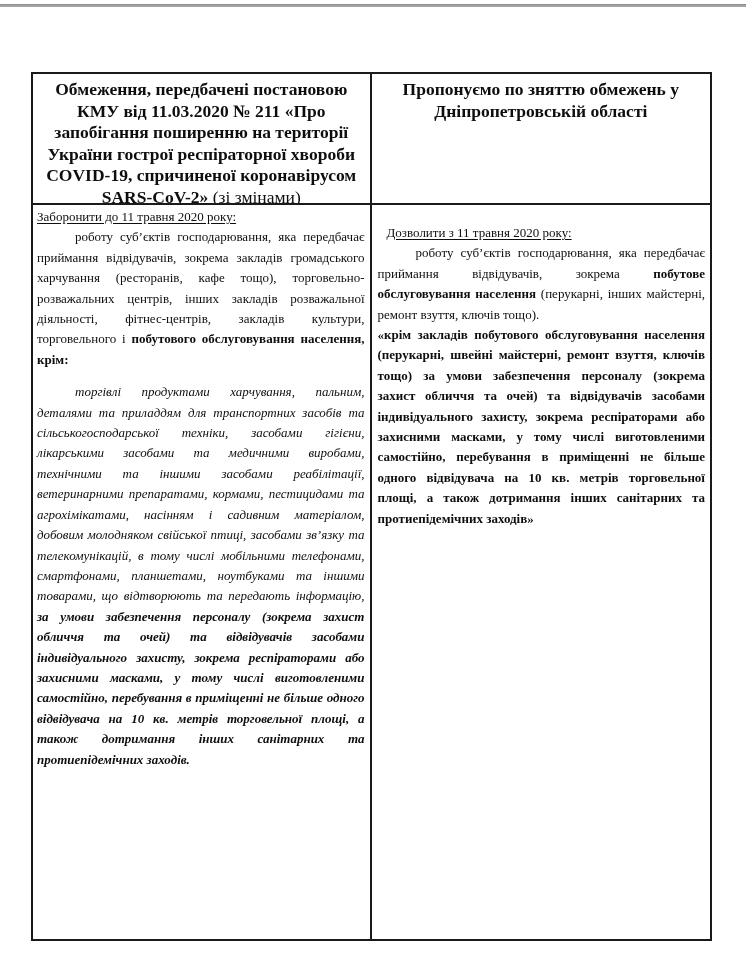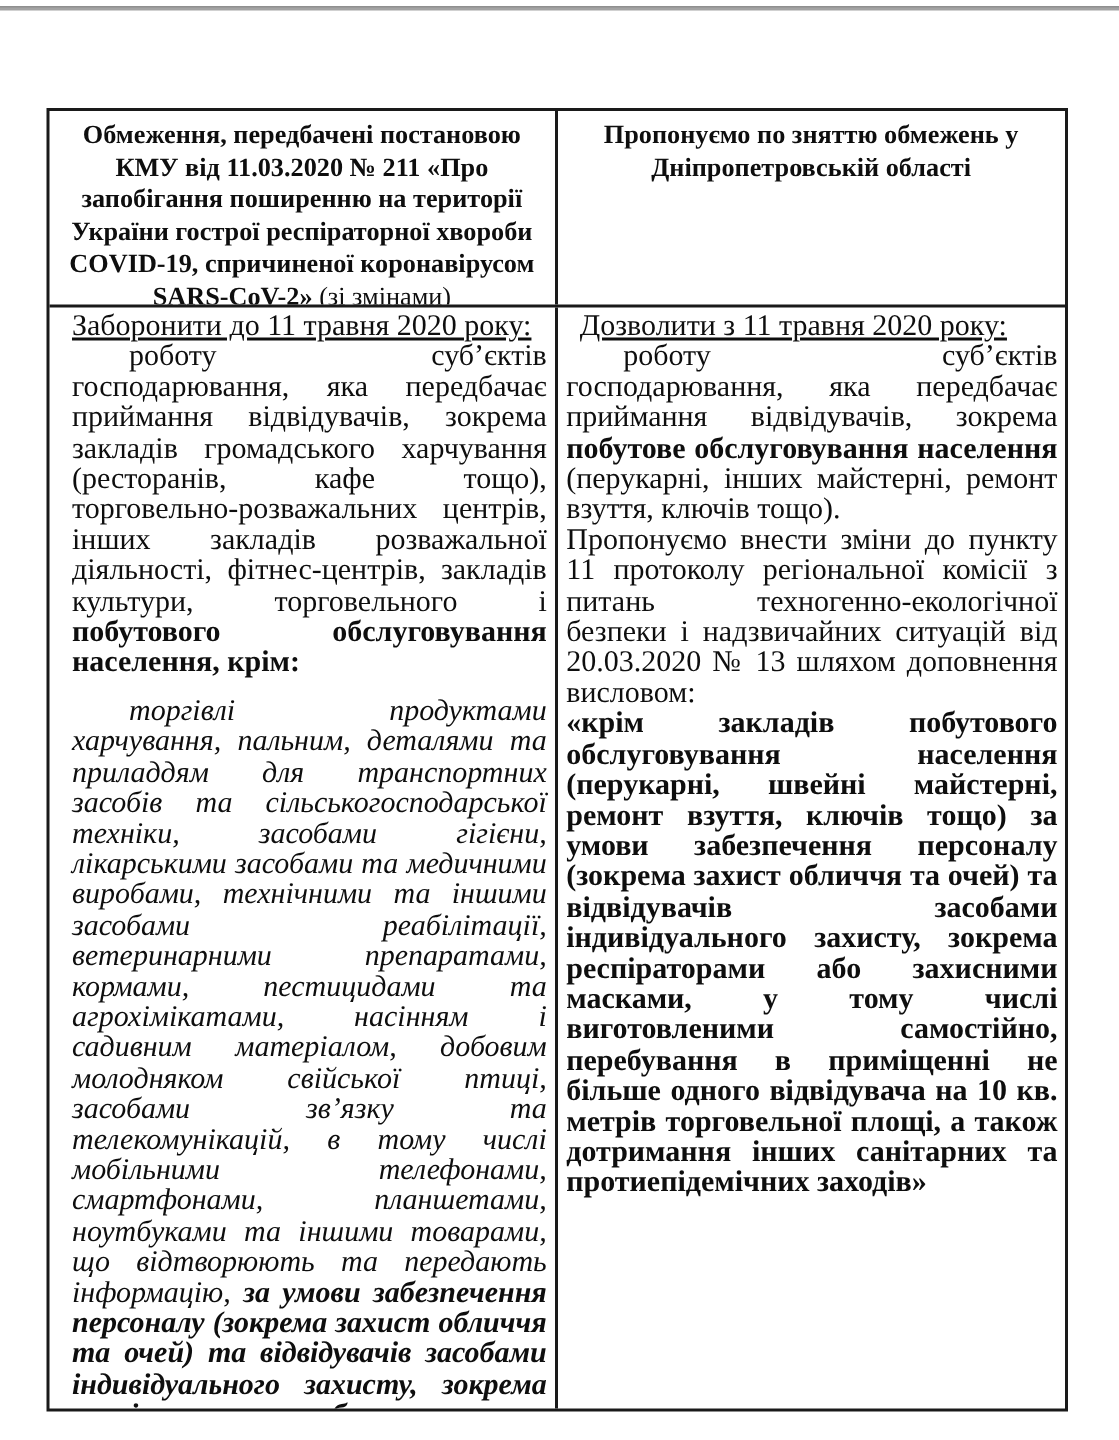--- a/index.html
+++ b/index.html
@@ -64,35 +64,36 @@
     text-align: center;
     font-weight: bold;
     font-size: 17.5px;
     line-height: 21.5px;
     padding: 5px 8px 0 8px;
   }
   .hdr-regular {
     font-weight: normal;
   }
   .body-cell {
-    font-size: 20px;
+    font-size: 13px;
     line-height: 20.4px;
     text-align: justify;
-    padding: 2px 5px 0 15px;
+    padding: 2px 5px 0 4px;
   }
   .cell.right.body-cell {
     padding-left: 6px;
   }
   .col-heading {
     text-align: left;
     text-decoration: underline;
     text-underline-offset: 2px;
   }
   .col-heading.indent-sm {
     padding-left: 9px;
+    margin-top: 16px;
   }
   .body-cell p {
     margin: 0;
   }
   .p-indent {
     text-indent: 38px;
   }
   .p-gap {
     margin-top: 12px !important;
     font-style: italic;
@@ -129,19 +130,18 @@
         <p class="p-indent p-gap">
           <span>торгівлі продуктами харчування, пальним, деталями та приладдям для транспортних засобів та сільськогосподарської техніки, засобами гігієни, лікарськими засобами та медичними виробами, технічними та іншими засобами реабілітації, ветеринарними препаратами, кормами, пестицидами та агрохімікатами, насінням і садивним матеріалом, добовим молодняком свійської птиці, засобами зв’язку та телекомунікацій, в тому числі мобільними телефонами, смартфонами, планшетами, ноутбуками та іншими товарами, що відтворюють та передають інформацію, </span><span class="bold">за умови забезпечення персоналу (зокрема захист обличчя та очей) та відвідувачів засобами індивідуального захисту, зокрема респіраторами або захисними масками, у тому числі виготовленими самостійно, перебування в приміщенні не більше одного відвідувача на 10 кв. метрів торговельної площі, а також дотримання інших санітарних та протиепідемічних заходів.</span>
         </p>
       </div>
 
       <div class="cell right body-cell">
         <div class="col-heading indent-sm">Дозволити з 11 травня 2020 року:</div>
         <p class="p-indent">
           <span>роботу суб’єктів господарювання, яка передбачає приймання відвідувачів, зокрема </span><span class="bold">побутове обслуговування населення </span><span>(перукарні, інших майстерні, ремонт взуття, ключів тощо).</span>
         </p>
-        <p>Пропонуємо внести зміни до пункту 11 протоколу регіональної комісії з питань техногенно-екологічної безпеки і надзвичайних ситуацій від 20.03.2020 № 13 шляхом доповнення висловом:</p>
         <p class="bold">«крім закладів побутового обслуговування населення (перукарні, швейні майстерні, ремонт взуття, ключів тощо) за умови забезпечення персоналу (зокрема захист обличчя та очей) та відвідувачів засобами індивідуального захисту, зокрема респіраторами або захисними масками, у тому числі виготовленими самостійно, перебування в приміщенні не більше одного відвідувача на 10 кв. метрів торговельної площі, а також дотримання інших санітарних та протиепідемічних заходів»</p>
       </div>
 
     </div>
   </div>
 </div>
 
 </body></html>

